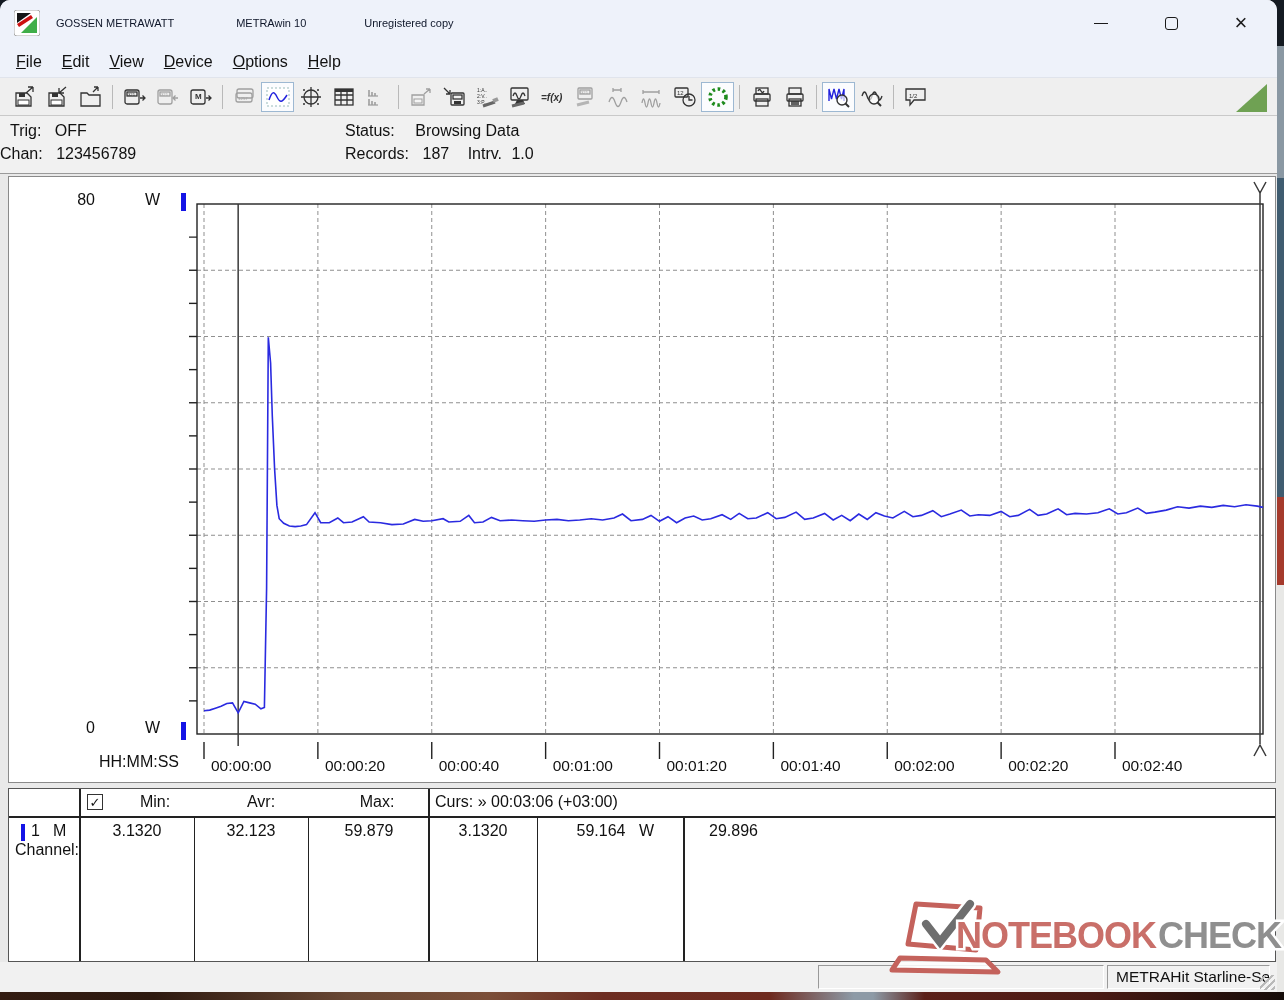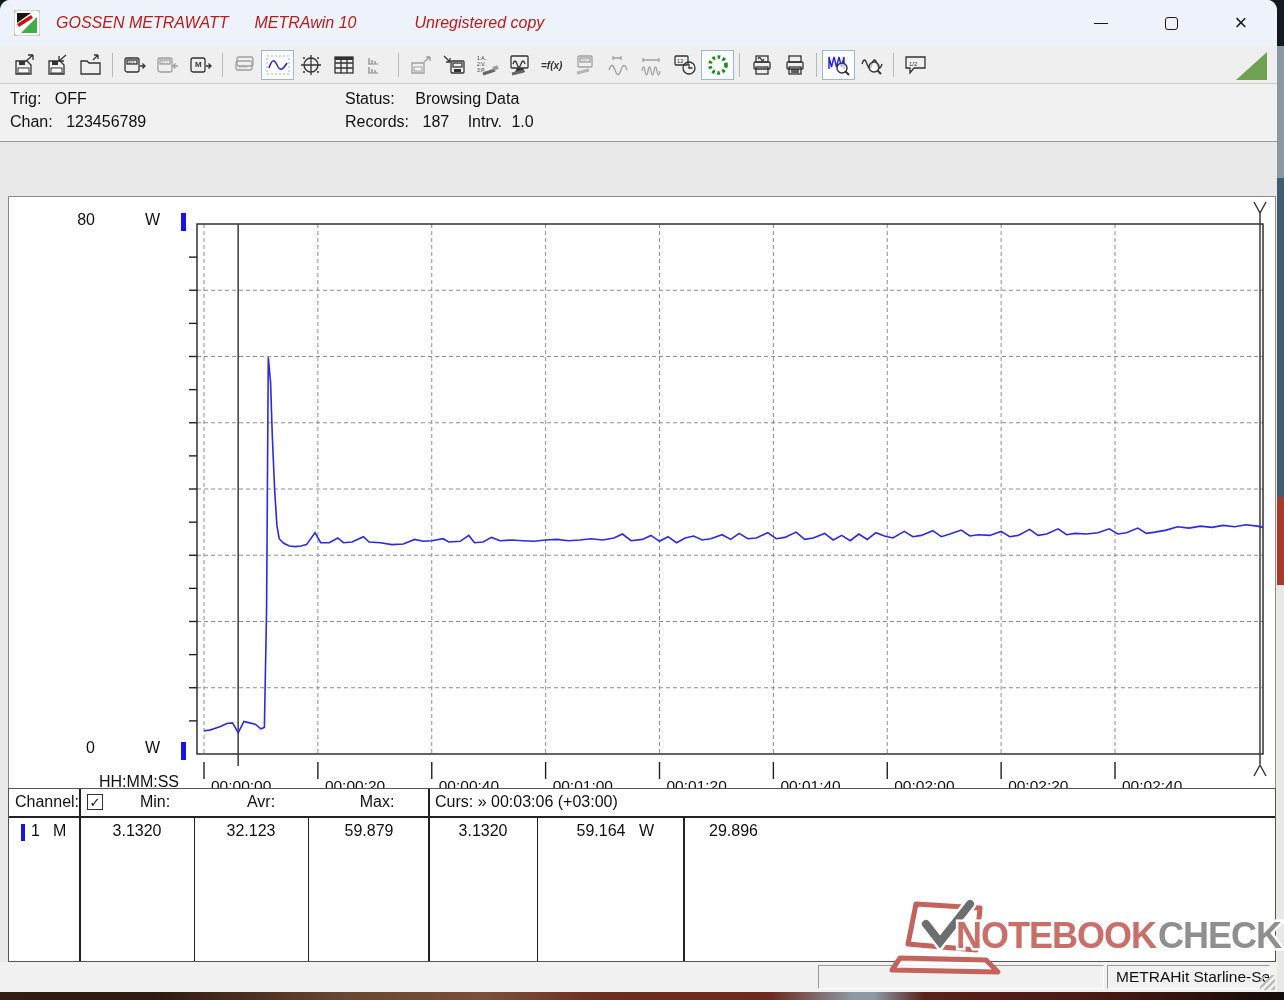--- a/index.html
+++ b/index.html
@@ -3,23 +3,23 @@
 <meta charset="utf-8">
 <style>
   html,body{margin:0;padding:0;background:#141a22;}
   *{box-sizing:border-box;}
   .screen{position:relative;width:1284px;height:1000px;overflow:hidden;background:#141a22;
           font-family:"Liberation Sans","DejaVu Sans",sans-serif;color:#111;}
   .window{position:absolute;left:0;top:0;width:1277px;height:992px;background:#e9e9e9;
           border-radius:10px 10px 0 0;overflow:hidden;}
   
   .titlebar{position:relative;height:46px;background:#eef2fa;display:flex;align-items:center;padding-left:14px;}
-  .titlebar .t{font-size:16px;color:#b91c1c;white-space:nowrap;font-style:italic;}
+  .titlebar .t{font-size:11px;color:#0f172a;white-space:nowrap;}
   .appicon{margin-right:16px;flex:0 0 auto;}
-  .t-app{margin-left:26px;} .t-lic{margin-left:58px;}
+  .t-app{margin-left:62px;} .t-lic{margin-left:58px;}
   .wincontrols{position:absolute;right:8px;top:0;height:46px;display:flex;align-items:center;gap:14px;}
   .winbtn{width:56px;height:40px;display:flex;align-items:center;justify-content:center;background:none;border:none;cursor:pointer;}
   .g-min{width:14px;height:0;border-top:1.6px solid #1a1a1a;}
   .g-max{width:13px;height:13px;border:1.6px solid #1a1a1a;border-radius:3px;}
   .g-close{font-size:22px;line-height:1;color:#1a1a1a;font-weight:400;}
   
   .menubar{height:32px;background:#eef2fa;display:flex;align-items:center;padding-left:6px;border-bottom:1px solid #e0e4ec;}
   .menu-item{display:inline-block;font-size:16px;padding:3px 10px;cursor:default;}
   .menu-item::first-letter{text-decoration:underline;}
   
@@ -30,21 +30,21 @@
   .tbtn.active{background:#fbfcfe;border:1px solid #9db8d2;}
   .tbtn.disabled{opacity:.42;filter:grayscale(100%);}
   .tsep{width:1px;height:24px;background:#b9b9b9;margin:0 5px;flex:0 0 auto;}
   .tri-green{position:absolute;right:10px;top:6px;width:0;height:0;
              border-bottom:28px solid #6fa153;border-left:31px solid transparent;}
   
   .statuspanel{position:relative;height:58px;background:#f1f1f1;border-bottom:1px solid #9a9a9a;font-size:16px;}
   .sp-row{position:absolute;white-space:nowrap;}
   .sp-lab{color:#111;} .sp-val{margin-left:9px;margin-top:8px;}
   
-  .chartpanel{position:absolute;left:8px;top:176px;width:1268px;height:607px;background:#fff;border:1px solid #8a8a8a;margin-top:20px;}
+  .chartpanel{position:absolute;left:8px;top:176px;width:1268px;height:607px;background:#fff;border:1px solid #8a8a8a;}
   .ylab{position:absolute;font-size:16px;color:#111;width:28px;text-align:right;}
   .yunit{position:absolute;font-size:16px;color:#111;}
   .xaxis-name{position:absolute;left:90px;top:576px;font-size:16px;color:#111;}
   .grid{stroke:#8f8f8f;stroke-width:1;stroke-dasharray:4 3;}
   .tick{stroke:#222;stroke-width:1.4;}
   .frame{fill:none;stroke:#222;stroke-width:1.4;}
   .cursor{stroke:#3a3a3a;stroke-width:1.5;}
   .xlab{font-family:"Liberation Sans",sans-serif;font-size:15.5px;fill:#111;}
   
   .tablepanel{position:absolute;left:8px;top:788px;width:1268px;height:174px;background:#fff;border:1px solid #555;font-size:16px;}
@@ -96,20 +96,28 @@
           </button>
         <button class="winbtn">
             <span class="g-max"></span>
           </button>
         <button class="winbtn">
             <span class="g-close">×</span>
           </button>
       </div>
     </div>
 
+    <div class="menubar">
+      <span class="menu-item">File</span>
+      <span class="menu-item">Edit</span>
+      <span class="menu-item">View</span>
+      <span class="menu-item">Device</span>
+      <span class="menu-item">Options</span>
+      <span class="menu-item">Help</span>
+    </div>
 
     <div class="toolbar">
       <button class="tbtn">
           <svg width="24" height="22" viewBox="0 0 24 22">
             <path class="ic" d="M3 7h11l4 4v9H3z" fill="#f4f4f4"></path>
             <rect x="6" y="7" width="6" height="4" fill="#333"></rect>
             <rect x="5" y="14" width="11" height="5" fill="#fff" stroke="#333"></rect>
             <path class="ic" d="M13 7 L20 1 M20 1h-5 M20 1v5"></path>
           </svg>
         </button>
@@ -301,21 +309,21 @@
           </svg>
         </button>
       <div class="tri-green"></div>
     </div>
 
     <div class="statuspanel">
       <div class="sp-row" style="left:10px;top:6px;">
         <span class="sp-lab">Trig:</span>
         <span class="sp-val">OFF</span>
       </div>
-      <div class="sp-row" style="left:10px;top:29px;">
+      <div class="sp-row" style="left:0;top:29px;">
         <span class="sp-lab">Chan:</span>
         <span class="sp-val">123456789</span>
       </div>
       <div class="sp-row" style="left:345px;top:6px;">
         <span class="sp-lab">Status:</span>
         <span class="sp-val" style="margin-left:16px;">Browsing Data</span>
       </div>
       <div class="sp-row" style="left:345px;top:29px;">
         <span class="sp-lab">Records:</span>
         <span class="sp-val">187</span>
@@ -392,21 +400,21 @@
 
     <div class="tablepanel">
       <div class="hline"></div>
       <div class="vline full thick" style="left:70px;"></div>
       <div class="vline" style="left:185px;"></div>
       <div class="vline" style="left:299px;"></div>
       <div class="vline full thick" style="left:419px;"></div>
       <div class="vline" style="left:528px;"></div>
       <div class="vline thick" style="left:674px;"></div>
 
-      <div class="hcell" style="left:6px;">Channel:</div>
+      <div class="hcell" style="left:6px;margin-top:48px;">Channel:</div>
       <div class="chk"></div>
       <div class="hcell ctr" style="left:146px;">Min:</div>
       <div class="hcell ctr" style="left:252px;">Avr:</div>
       <div class="hcell ctr" style="left:368px;">Max:</div>
       <div class="hcell" style="left:426px;">Curs: » 00:03:06 (+03:00)</div>
 
       <div>
         <div class="chanbar"></div>
         <div class="rcell" style="left:22px;">1</div>
         <div class="rcell" style="left:44px;">M</div>

